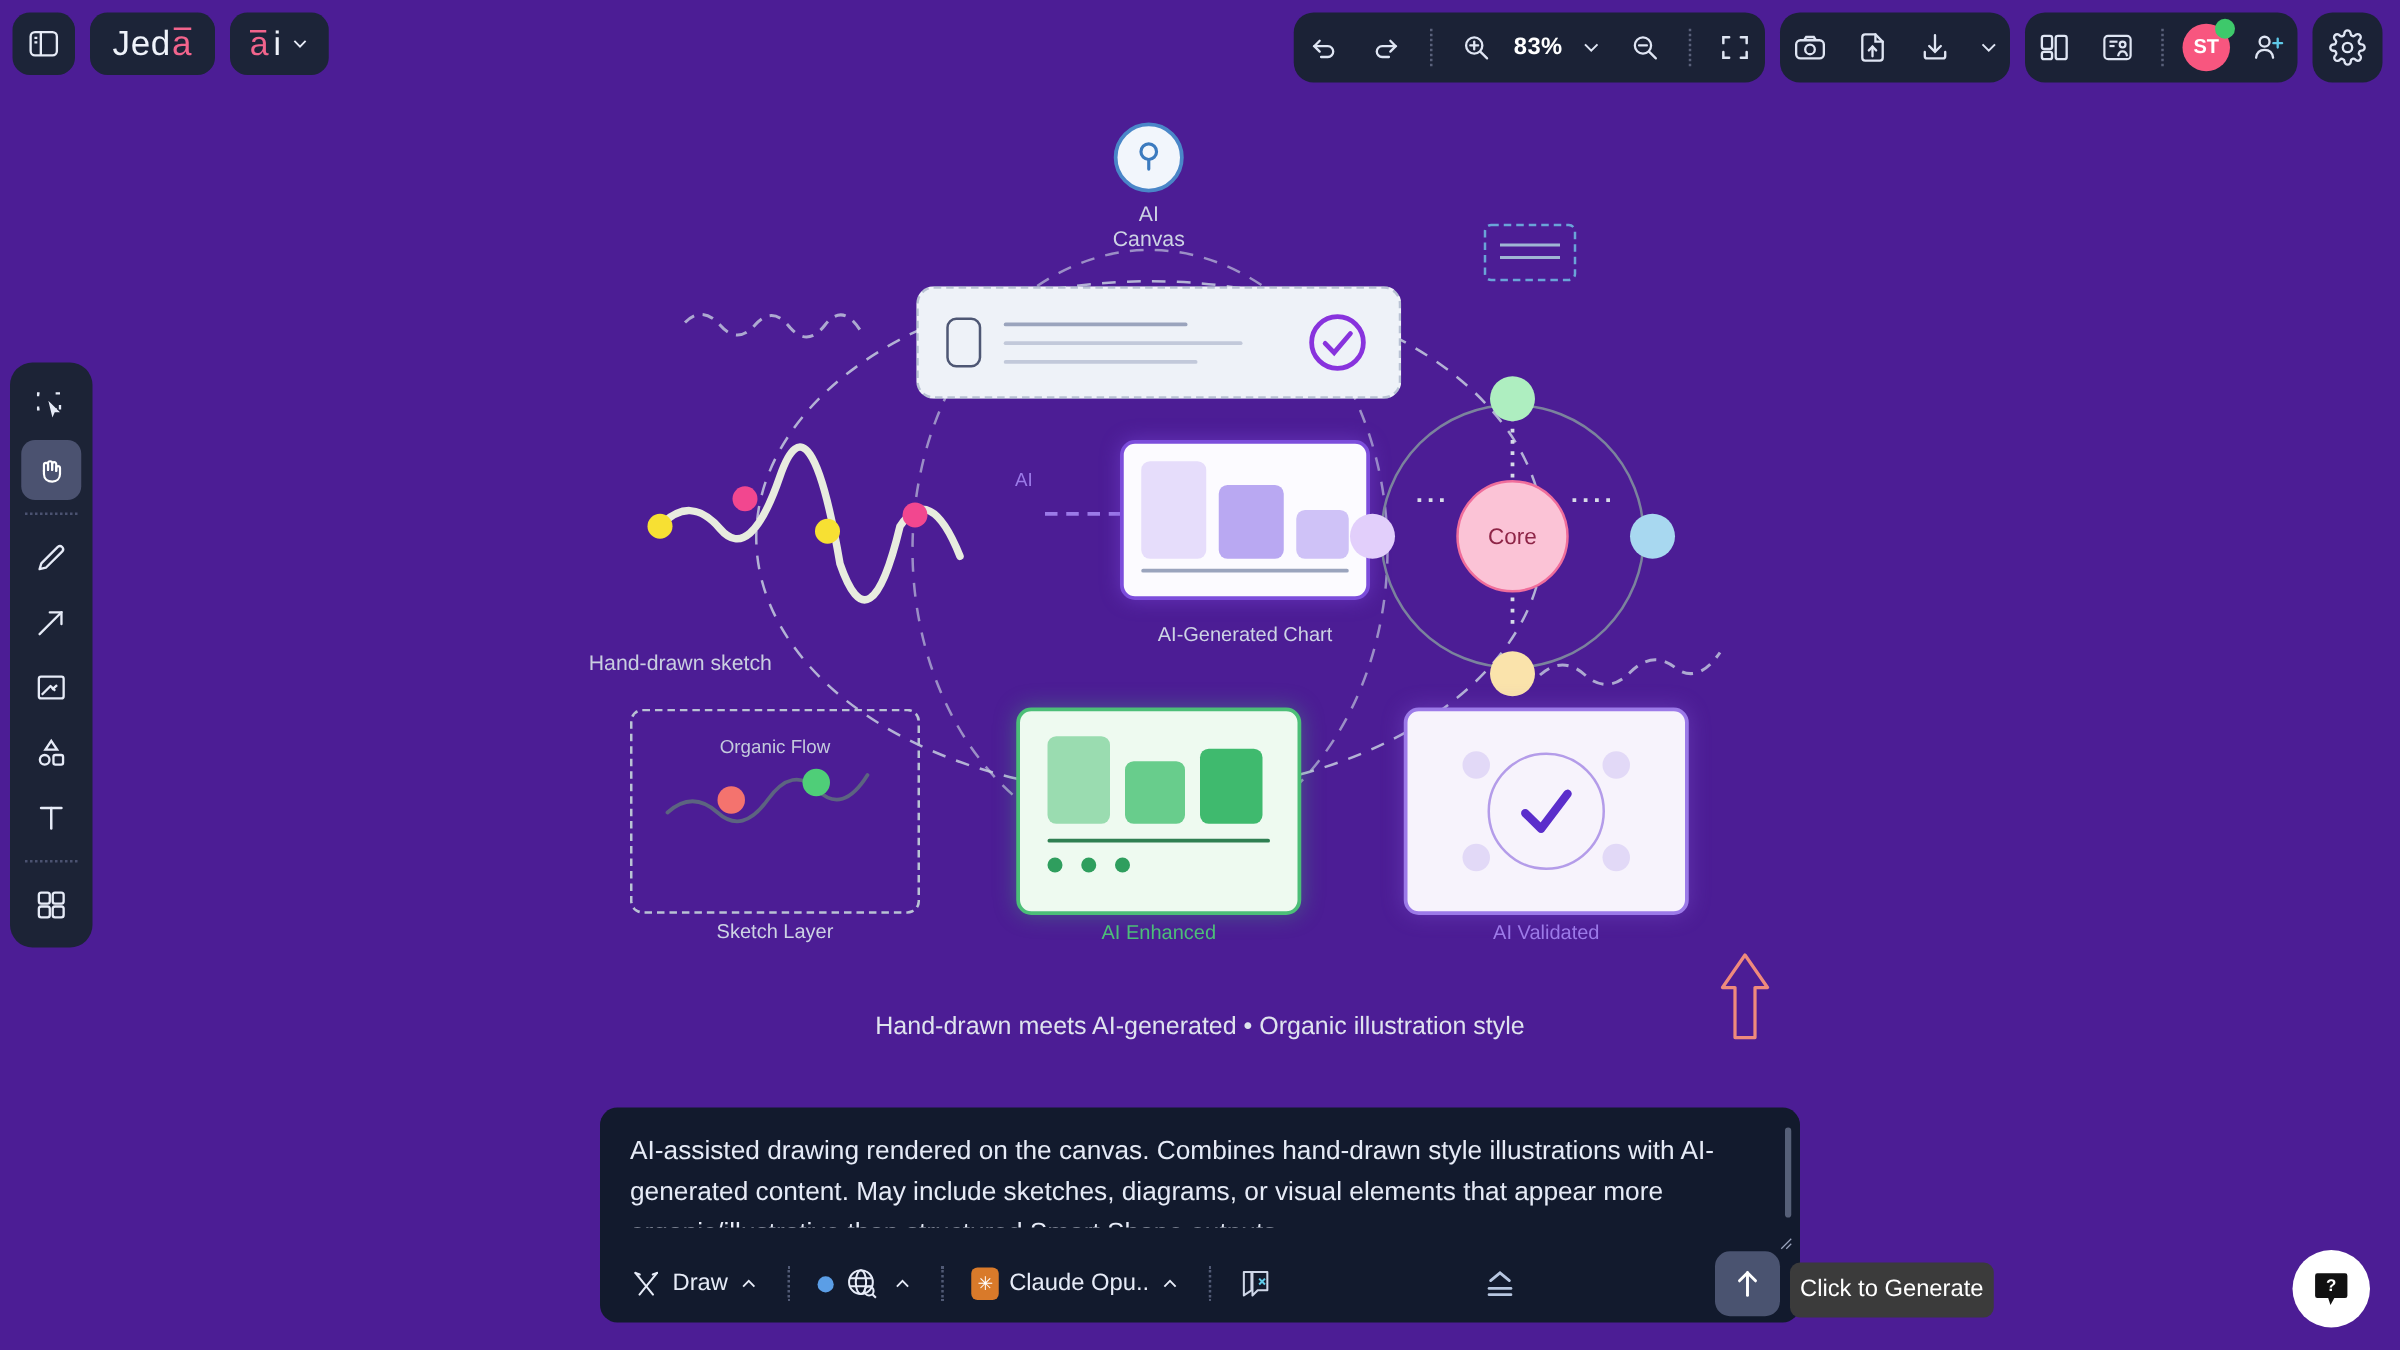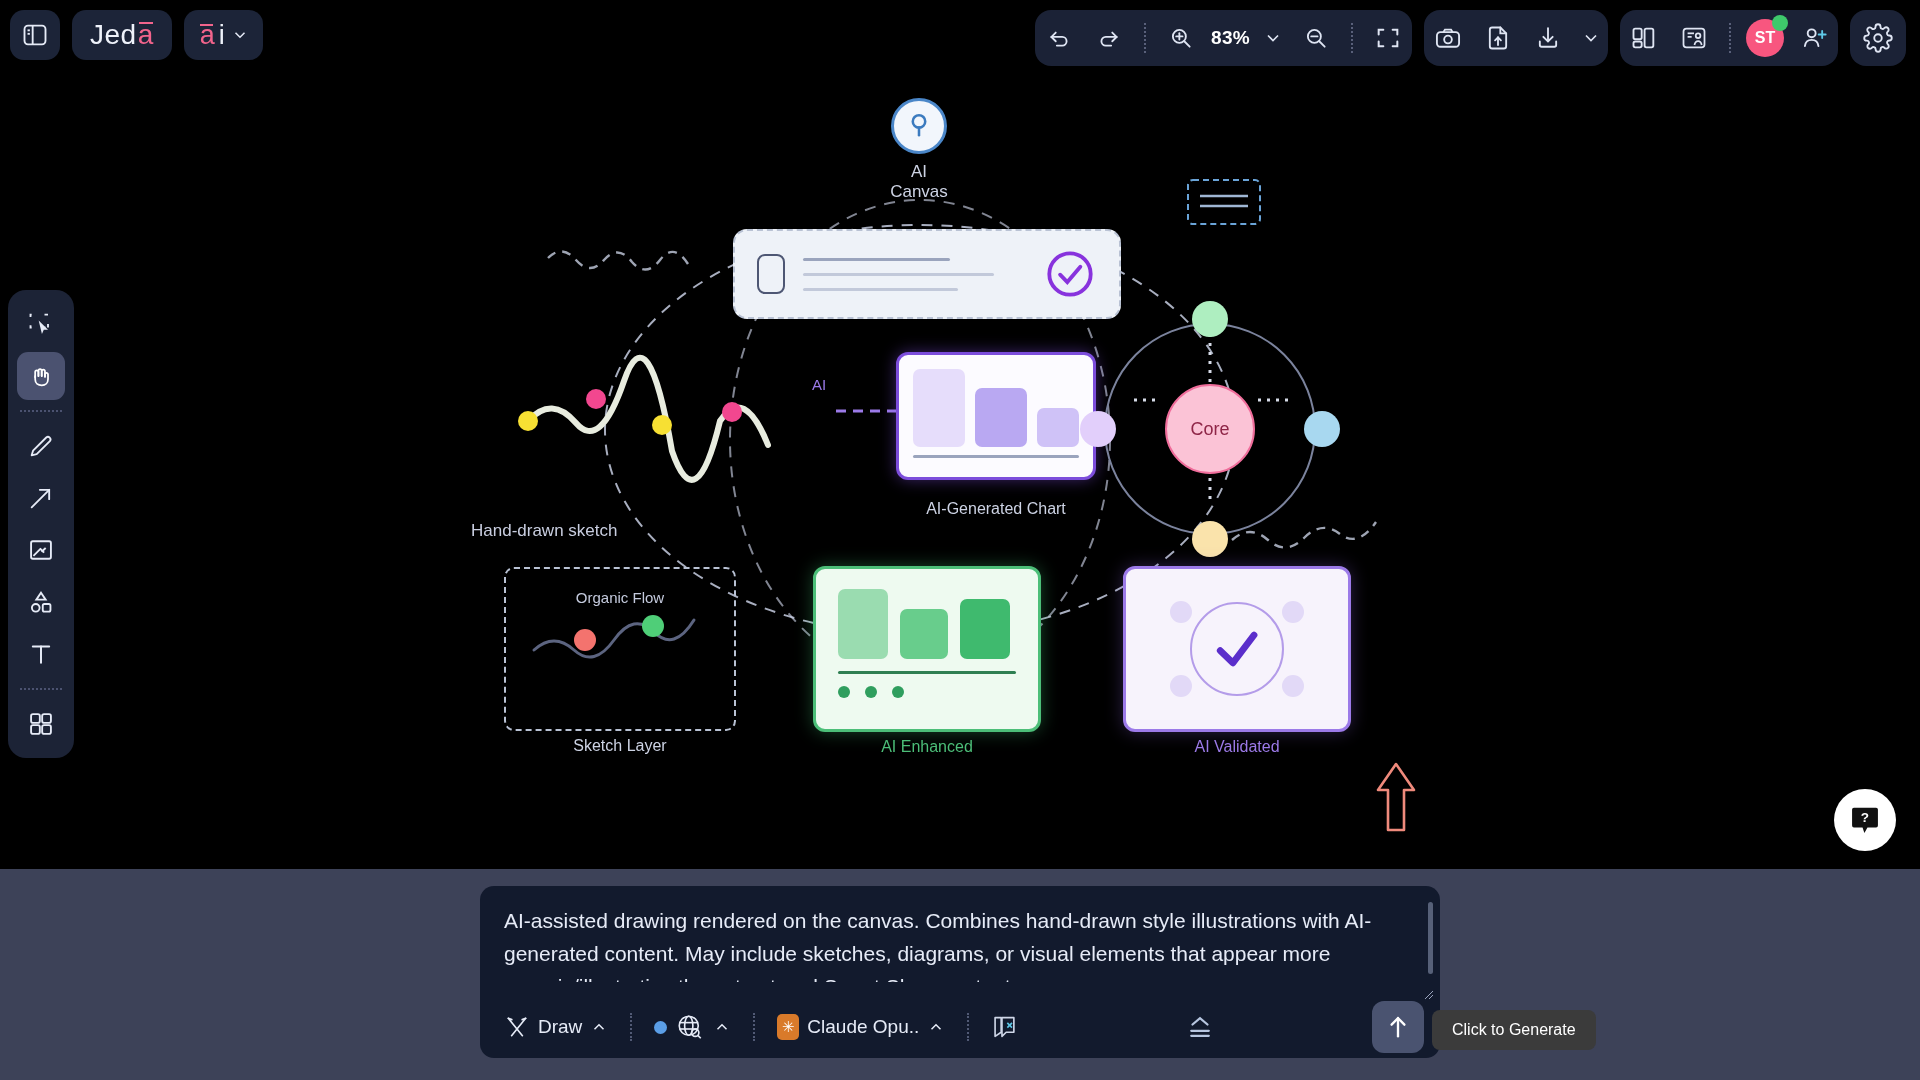--- a/index.html
+++ b/index.html
@@ -2,21 +2,21 @@
 <html><head>
 <meta charset="utf-8">
 <style>
   * { box-sizing: border-box; margin: 0; padding: 0; }
   html, body {
     width: 1920px; height: 1080px;
     background: #3d4258;
     font-family: "Liberation Sans", sans-serif;
     overflow: hidden;
   }
-  .app { position: relative; width: 1920px; height: 869px; background: #000000; }
+  .app { position: relative; width: 1920px; height: 1080px; background: #4c1d95; }
 
   
   .topbar { position: absolute; top: 0; left: 0; width: 1920px; height: 78px; }
   .tb-left { position: absolute; left: 10px; top: 10px; display: flex; align-items: center; gap: 12px; }
   .sq-btn {
     width: 50px; height: 50px; border-radius: 14px; background: #1c2438;
     display: flex; align-items: center; justify-content: center;
   }
   .logo-pill {
     height: 50px; border-radius: 14px; background: #1c2438;
@@ -162,21 +162,21 @@
   .claude-badge {
     width:22px; height:26px; border-radius:5px; background:#d97a2a;
     display:flex; align-items:center; justify-content:center; color:#fff; font-size:15px;
   }
   .send-btn {
     width:52px; height:52px; border-radius:12px; background:#4a5370;
     display:flex; align-items:center; justify-content:center; margin-left:auto;
   }
   .tooltip {
     position:absolute; left:1432px; top:1010px; background:#3b3b3b; color:#fff;
-    font-size:16px; padding:11px 20px; border-radius:8px;
+    font-size:19px; padding:11px 8px; border-radius:8px;
   }
   .help-btn {
     position:absolute; right:24px; bottom:18px; width:62px; height:62px; border-radius:50%;
     background:#fff; display:flex; align-items:center; justify-content:center;
   }
   svg { display:block; }
 </style>
 </head>
 <body>
 
@@ -538,20 +538,21 @@
       <div class="pc-circle">
         <span>
           <svg width="62" height="62" viewBox="0 0 24 24" fill="none" stroke="#5b2ecb" stroke-width="2.6" stroke-linecap="round" stroke-linejoin="round">
             <polyline points="5.5,12.6 10.4,17.4 18.6,6.6"></polyline>
           </svg>
         </span>
       </div>
     </div>
     <div class="purple-label">AI Validated</div>
 
+    <div class="caption">Hand-drawn meets AI-generated • Organic illustration style</div>
   </div>
 
   <div class="prompt">
     <div class="prompt-text">AI-assisted drawing rendered on the canvas. Combines hand-drawn style illustrations with AI-generated content. May include sketches, diagrams, or visual elements that appear more organic/illustrative than structured Smart Shape outputs.</div>
     <div class="prompt-scroll"></div>
     <div class="prompt-resize">
       <svg width="10" height="10" viewBox="0 0 10 10" stroke="#9aa4bd" stroke-width="1">
           <line x1="9" y1="1" x2="1" y2="9"></line>
           <line x1="9" y1="5" x2="5" y2="9"></line>
         </svg>

